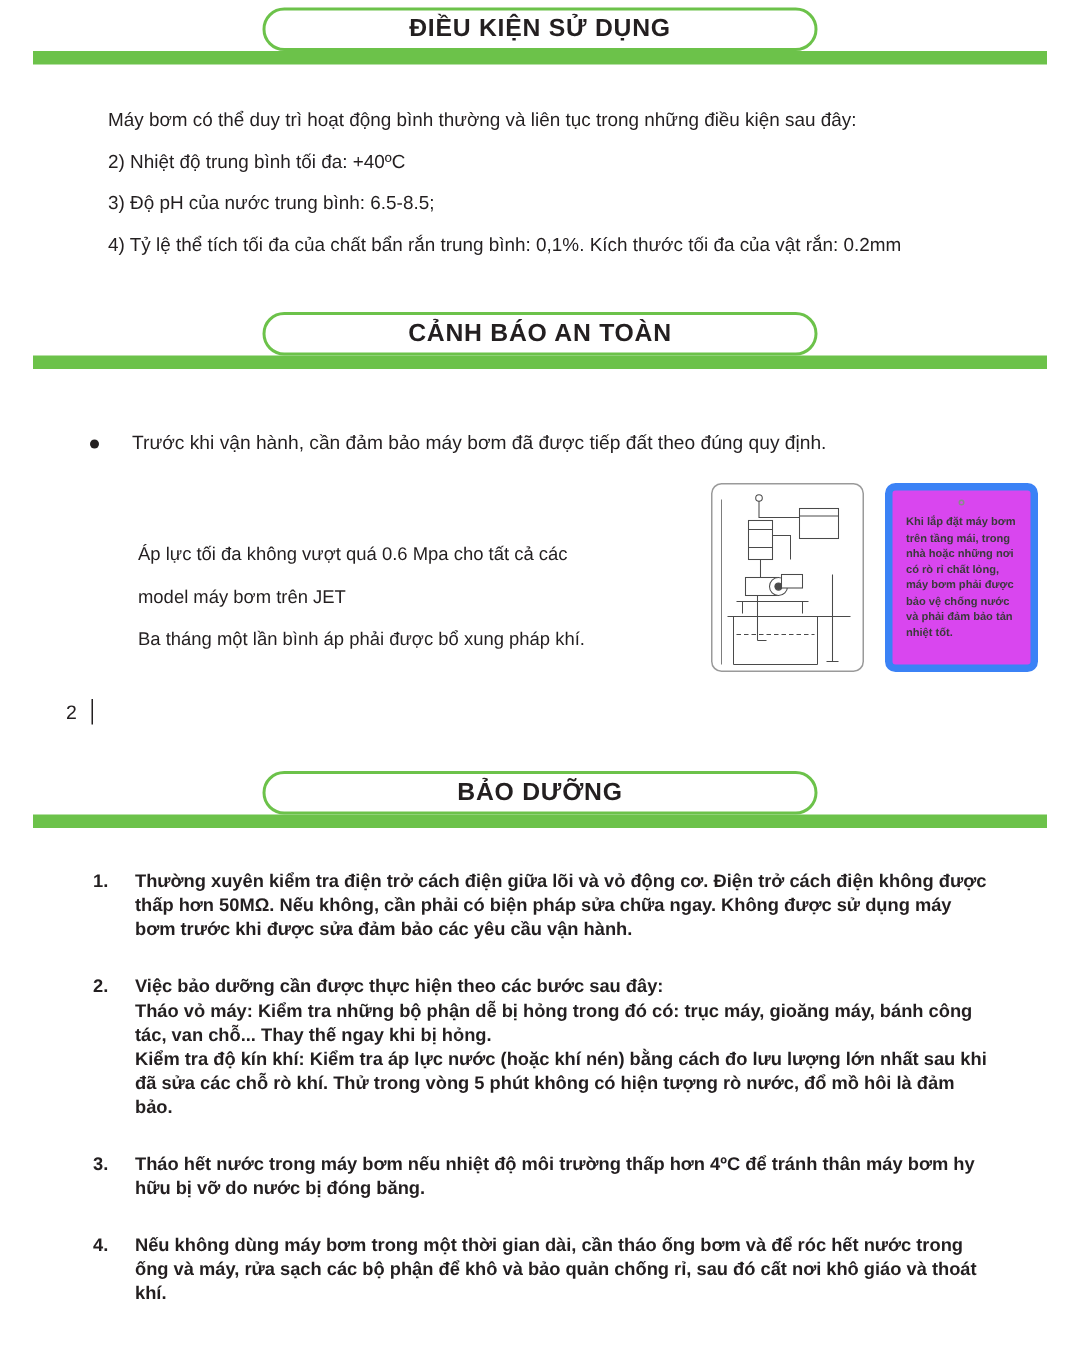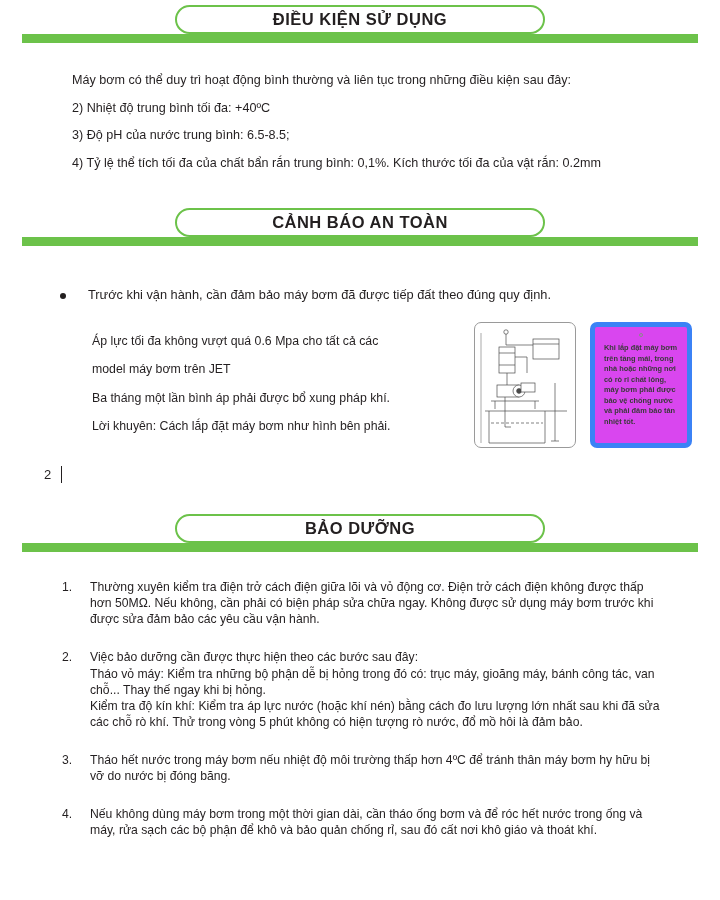--- a/index.html
+++ b/index.html
@@ -175,20 +175,21 @@
     list-style: none;
     counter-reset: m;
   }
   .maint-list li {
     position: relative;
     counter-increment: m;
     padding-left: 28px;
     margin-top: 22px;
     font-size: 12.2px;
     line-height: 1.32;
+    font-weight: bold;
   }
   .maint-list li::before {
     content: counter(m) ".";
     position: absolute;
     left: 0;
     top: 0;
     font-size: 12.2px;
   }
   .maint-list li p { margin: 0; }
 
@@ -230,21 +231,20 @@
 
   <ul class="warn-list">
     <li>Trước khi vận hành, cần đảm bảo máy bơm đã được tiếp đất theo đúng quy định.</li>
   </ul>
 
   <div class="safety-row">
     <div class="safety-notes">
       <p>Áp lực tối đa không vượt quá 0.6 Mpa cho tất cả các</p>
       <p>model máy bơm trên JET</p>
       <p>Ba tháng một lần bình áp phải được bổ xung pháp khí.</p>
-      <p>Lời khuyên: Cách lắp đặt máy bơm như hình bên phải.</p>
     </div>
 
     <div class="figures">
 
       <div class="fig-box">
         <svg width="102" height="126" viewBox="0 0 102 126">
           <g stroke="#4a4a4a" stroke-width="0.7" fill="none">
 
             <circle cx="31" cy="9" r="2.2"></circle>
 

